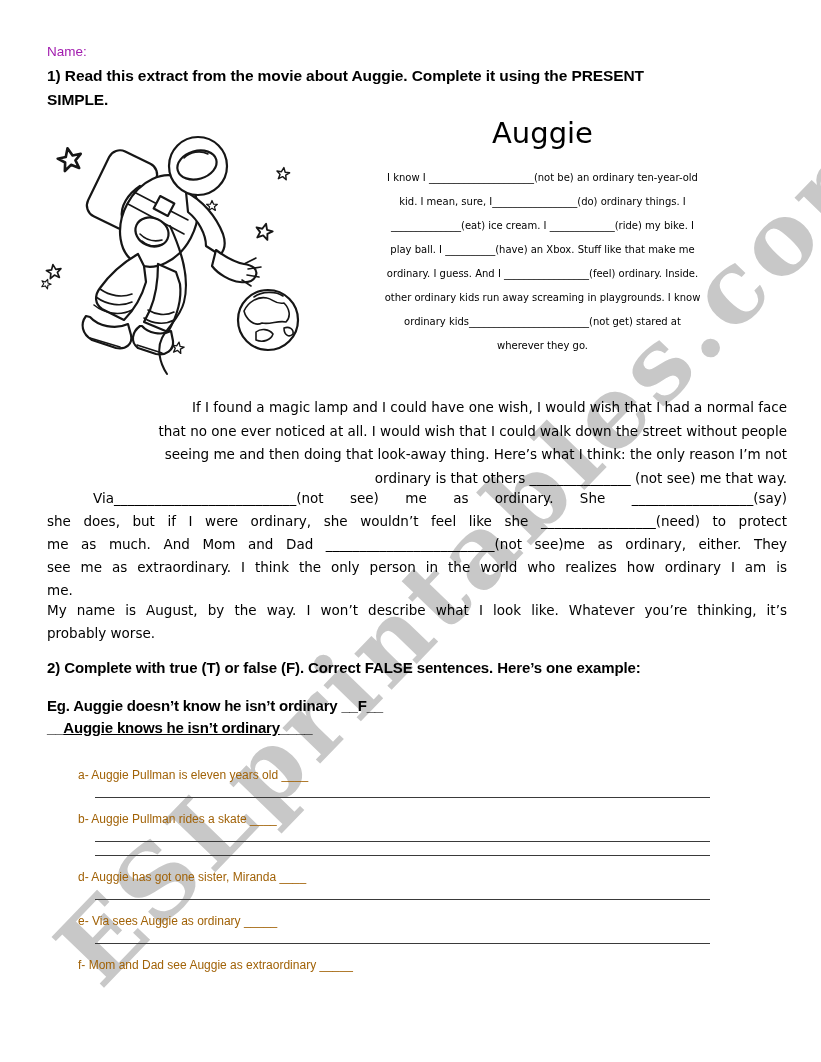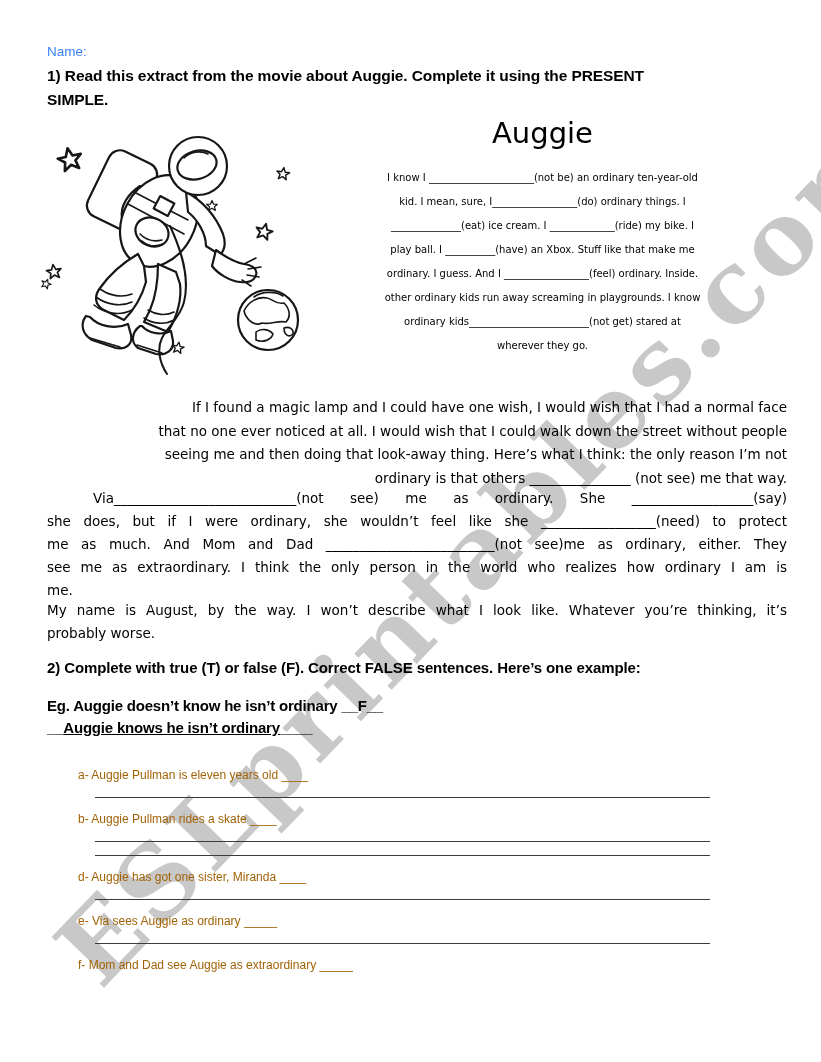--- a/index.html
+++ b/index.html
@@ -4,21 +4,21 @@
 <style>
   html,body{margin:0;padding:0;background:#fff;}
   .page{position:relative;width:821px;height:1062px;background:#ffffff;overflow:hidden;
         font-family:"DejaVu Sans",sans-serif;color:#000;}
   
   .watermark{position:absolute;left:110px;top:904px;height:96px;line-height:96px;
              font-family:"DejaVu Serif",serif;font-weight:700;font-size:100px;letter-spacing:6px;
              color:#c8c8c8;white-space:nowrap;transform-origin:0 100%;transform:rotate(-46deg);
              z-index:0;user-select:none;}
   .layer{position:absolute;z-index:1;}
-  .name-label{left:47px;top:44px;font-family:"Liberation Sans",sans-serif;font-size:13.5px;color:#3b82f6;}
+  .name-label{left:47px;top:44px;font-family:"Liberation Sans",sans-serif;font-size:13.5px;color:#a21caf;}
   .task-heading{left:47px;top:64px;width:740px;font-family:"Liberation Sans",sans-serif;
                 font-weight:700;font-size:15.5px;line-height:24px;letter-spacing:-0.1px;}
   .illu{left:40px;top:126px;width:262px;height:252px;}
   .illu path,.illu rect,.illu circle,.illu ellipse{stroke:#161616;stroke-width:2.2;fill:#fff;
         stroke-linejoin:round;stroke-linecap:round;}
   .illu .thin{stroke-width:1.6;fill:none;}
   .illu .wire{fill:none;stroke-width:2;}
   .extract-title{left:285px;top:116px;width:515px;text-align:center;font-size:29px;}
   .extract{left:285px;top:166px;width:515px;font-size:10px;line-height:24px;}
   .xline{height:24px;text-align:center;white-space:nowrap;}

